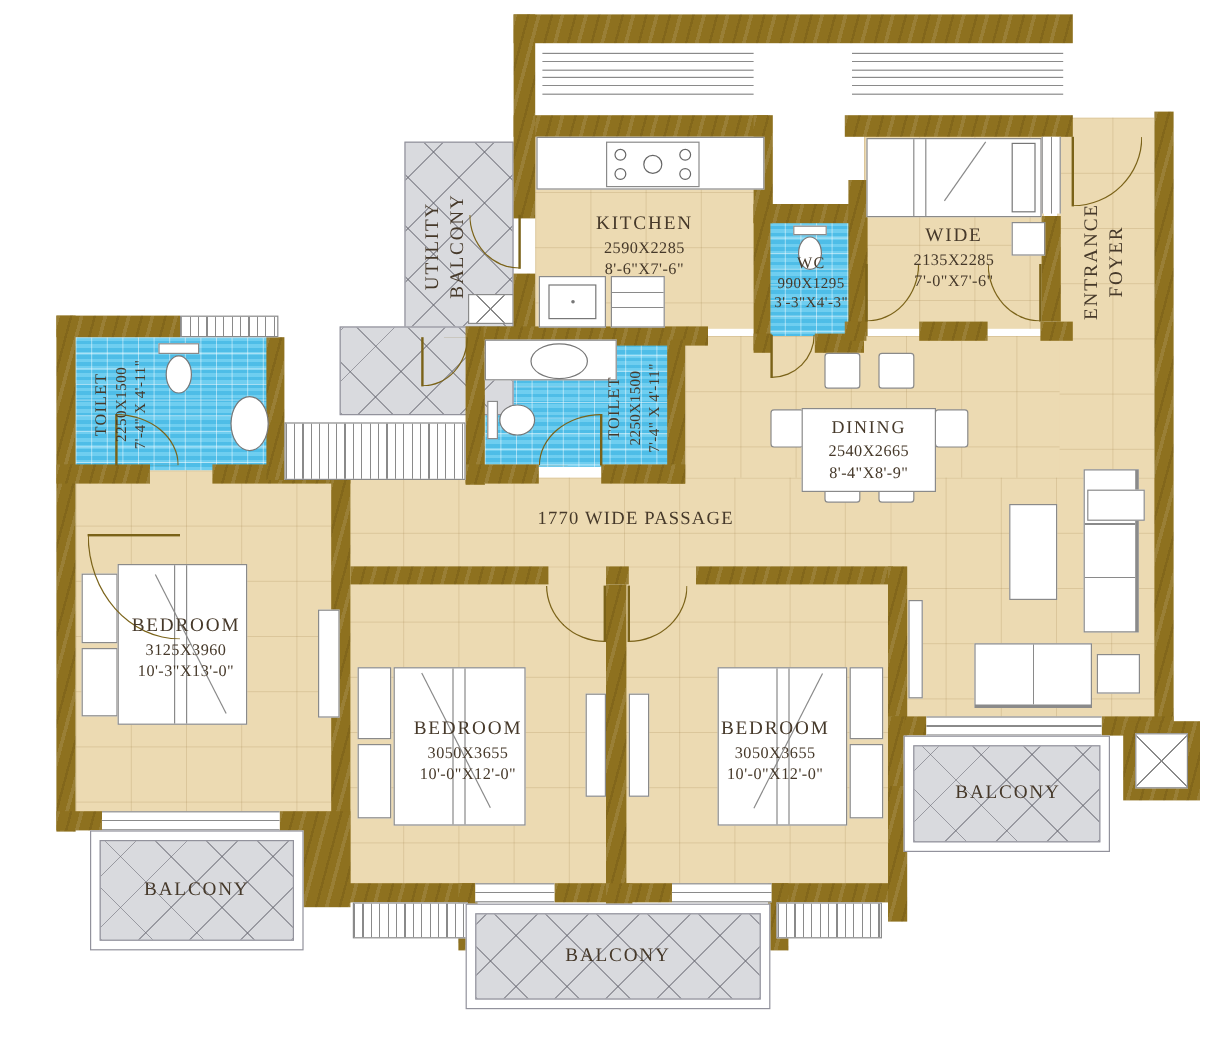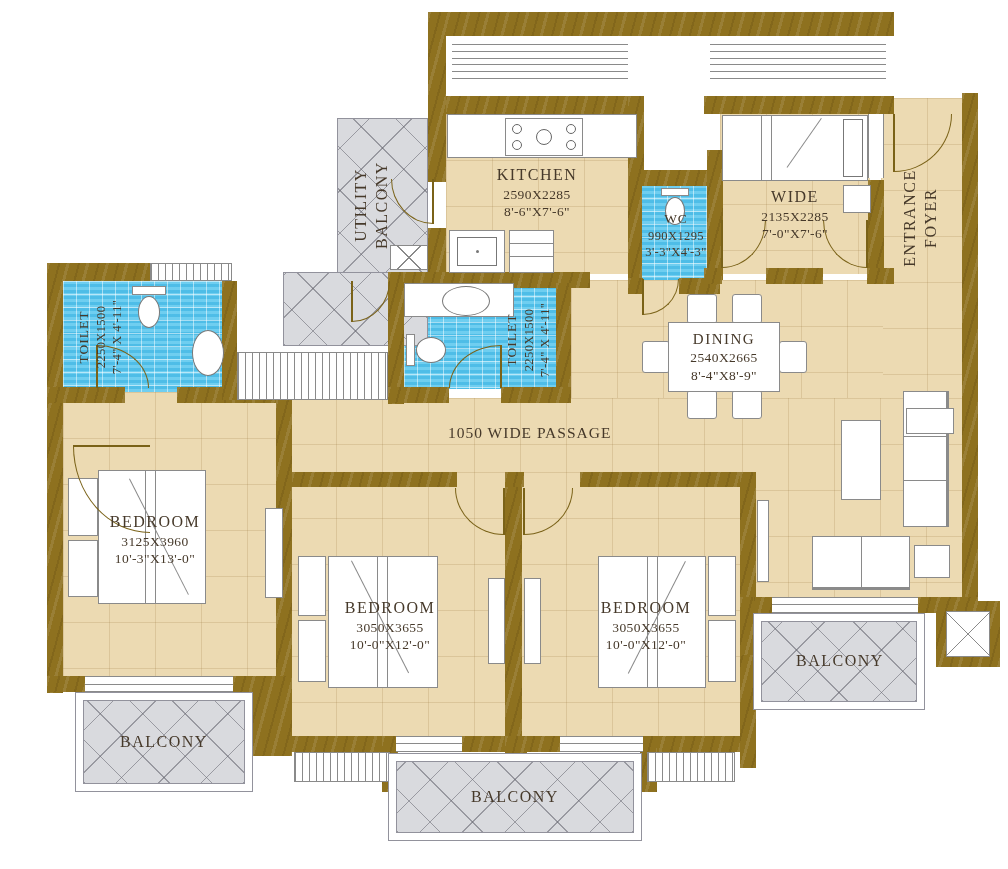--- a/index.html
+++ b/index.html
@@ -179,21 +179,21 @@
     <i style="right:4px;top:3px;width:20px;height:58px;border:1px solid #777;background:#fff"></i>
   </div>
   <i class="f" style="left:843px;top:185px;width:28px;height:28px"></i>
 
   <i class="f" style="left:687px;top:294px;width:30px;height:30px;border-radius:3px"></i>
   <i class="f" style="left:732px;top:294px;width:30px;height:30px;border-radius:3px"></i>
   <i class="f" style="left:687px;top:390px;width:30px;height:29px;border-radius:3px"></i>
   <i class="f" style="left:732px;top:390px;width:30px;height:29px;border-radius:3px"></i>
   <i class="f" style="left:642px;top:341px;width:28px;height:32px;border-radius:3px"></i>
   <i class="f" style="left:779px;top:341px;width:28px;height:32px;border-radius:3px"></i>
-  <div class="f lbl" style="left:724px;top:357px;width:112px;height:70px;transform:translate(-50%,-50%);display:flex;flex-direction:column;justify-content:center">
+  <div class="f lbl" style="left:724px;top:375px;width:112px;height:70px;transform:translate(-50%,-50%);display:flex;flex-direction:column;justify-content:center">
     <div class="nm" style="font-size:15px">DINING</div>
     <div class="dim">2540X2665</div>
     <div class="dim">8'-4"X8'-9"</div>
   </div>
 
   <i class="f" style="left:841px;top:420px;width:40px;height:80px"></i>
   <i class="f" style="left:903px;top:391px;width:46px;height:136px;border-right-width:3px;background-image:linear-gradient(transparent 33%,#8a8a8a 33%,#8a8a8a calc(33% + 1px),transparent calc(33% + 1px),transparent 66%,#8a8a8a 66%,#8a8a8a calc(66% + 1px),transparent calc(66% + 1px))"></i>
   <i class="f" style="left:812px;top:536px;width:98px;height:54px;border-bottom-width:3px;background-image:linear-gradient(90deg,transparent 50%,#8a8a8a 50%,#8a8a8a calc(50% + 1px),transparent calc(50% + 1px))"></i>
   <i class="f" style="left:914px;top:545px;width:36px;height:33px"></i>
   <i class="f" style="left:757px;top:500px;width:12px;height:82px"></i>
@@ -247,21 +247,21 @@
   <i class="arc bl" style="left:391px;top:179px;width:42px;height:45px"></i>
   <i class="leaf" style="left:432px;top:179px;width:2px;height:45px"></i>
   <i class="arc br" style="left:352px;top:281px;width:38px;height:41px"></i>
   <i class="leaf" style="left:351px;top:281px;width:2px;height:41px"></i>
 
   <div class="lbl rot" style="left:372px;top:205px">
     <div class="nm">UTILITY</div>
     <div class="nm">BALCONY</div>
   </div>
 
-  <div class="lbl" style="left:537px;top:193px">
+  <div class="lbl" style="left:537px;top:205px">
     <div class="nm">KITCHEN</div>
     <div class="dim">2590X2285</div>
     <div class="dim">8'-6"X7'-6"</div>
   </div>
 
   <div class="lbl sm" style="left:676px;top:235px">
     <div class="nm">WC</div>
     <div class="dim">990X1295</div>
     <div class="dim">3'-3"X4'-3"</div>
   </div>
@@ -282,21 +282,21 @@
     <div class="dim">2250X1500</div>
     <div class="dim">7'-4" X 4'-11"</div>
   </div>
 
   <div class="lbl rot sm" style="left:528px;top:340px">
     <div class="nm">TOILET</div>
     <div class="dim">2250X1500</div>
     <div class="dim">7'-4" X 4'-11"</div>
   </div>
 
-  <div class="lblL" style="left:448px;top:424px">1050 WIDE PASSAGE</div>
+  <div class="lblL" style="left:448px;top:424px">1770 WIDE PASSAGE</div>
 
 
   <div class="lbl" style="left:155px;top:540px">
     <div class="nm">BEDROOM</div>
     <div class="dim">3125X3960</div>
     <div class="dim">10'-3"X13'-0"</div>
   </div>
 
   <div class="lbl" style="left:390px;top:626px">
     <div class="n m nm">BEDROOM</div>

